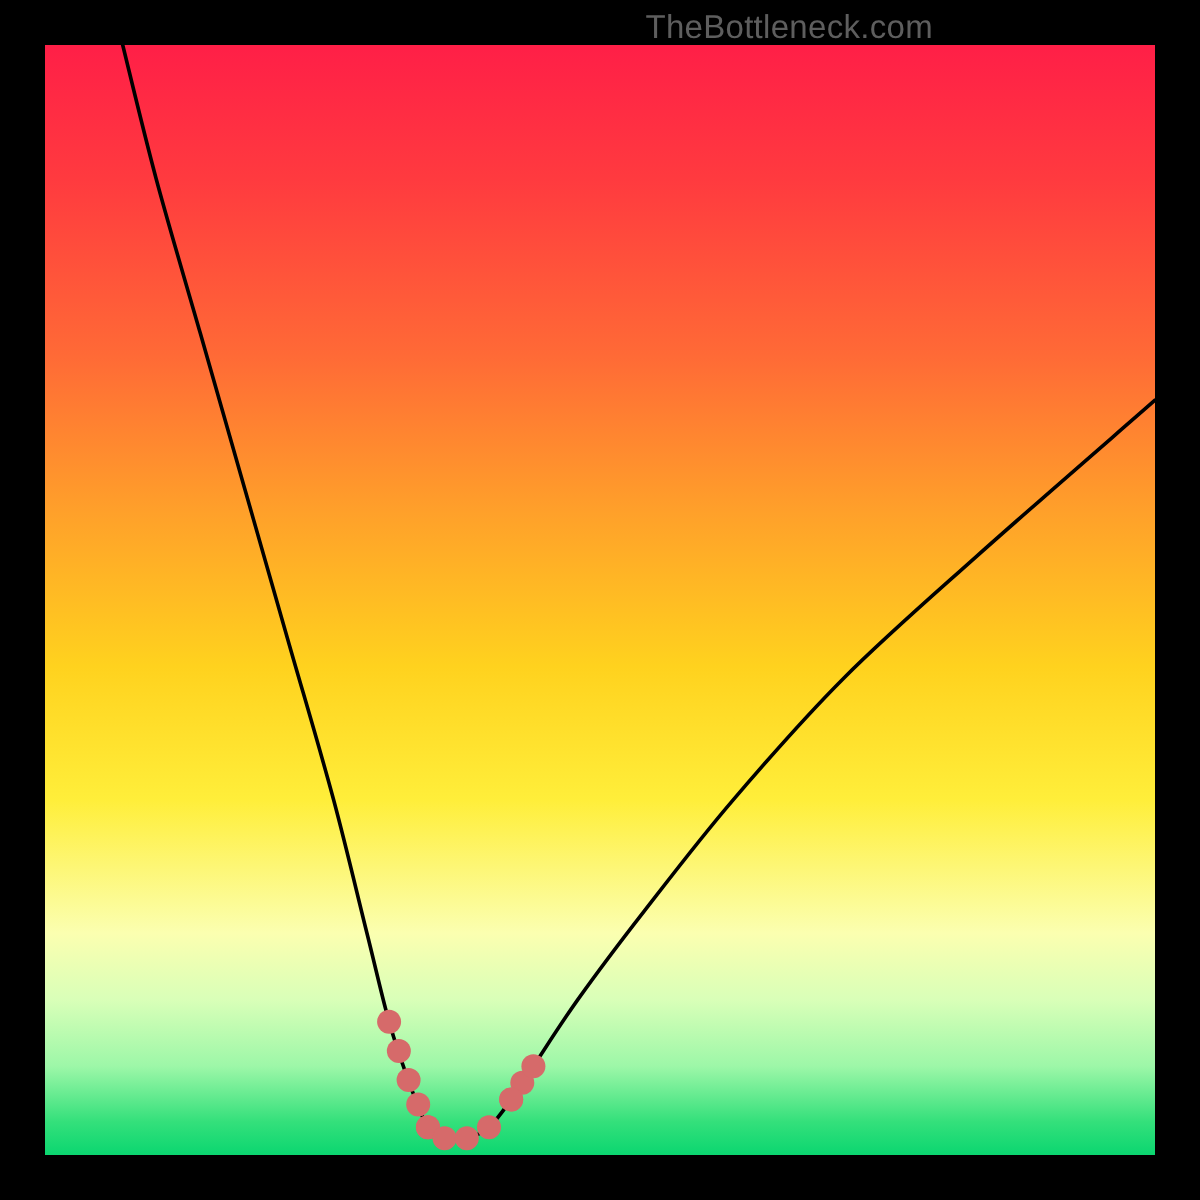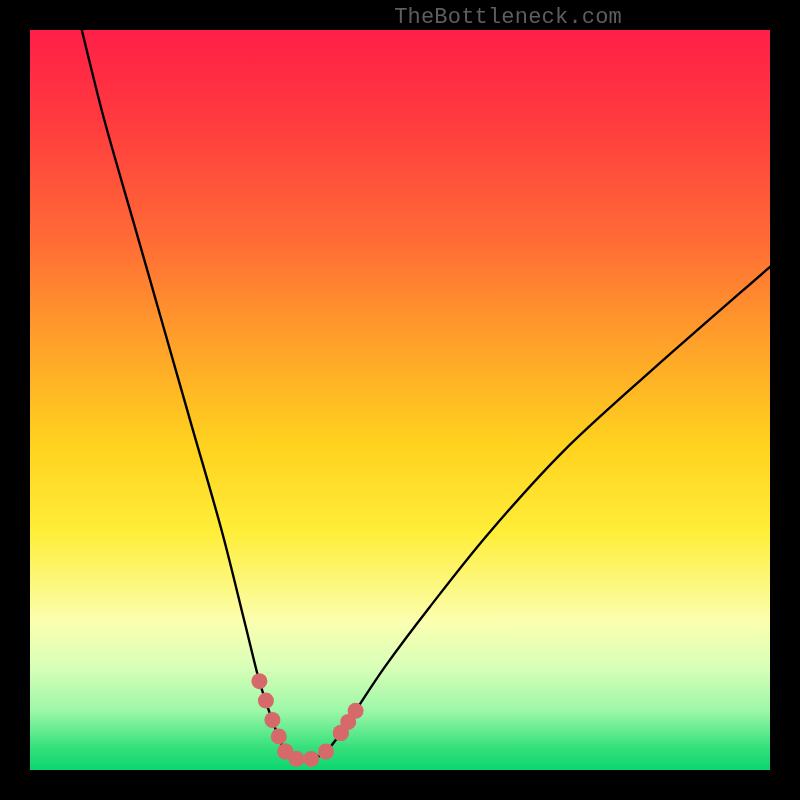--- a/index.html
+++ b/index.html
@@ -11,21 +11,20 @@
     overflow: hidden;
     font-family: Arial, Helvetica, sans-serif;
   }
   .frame {
     position: absolute;
     top: 0;
     left: 0;
     width: 636px;
     height: 800px;
     background: #000;
-    font-family: Liberation Mono, monospace;
   }
   .plot-area {
     position: absolute;
     left: 30px;
     top: 30px;
     width: 740px;
     height: 740px;
     background: linear-gradient(to bottom,
       #ff1f47 0%,
       #ff3a3f 12%,

